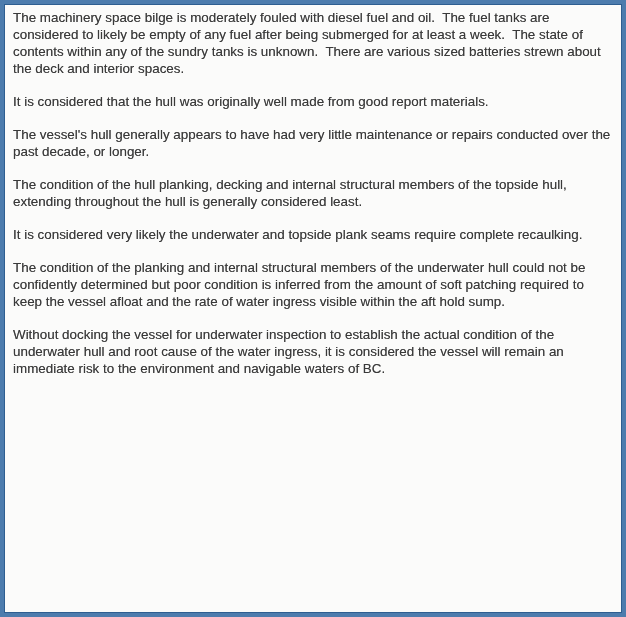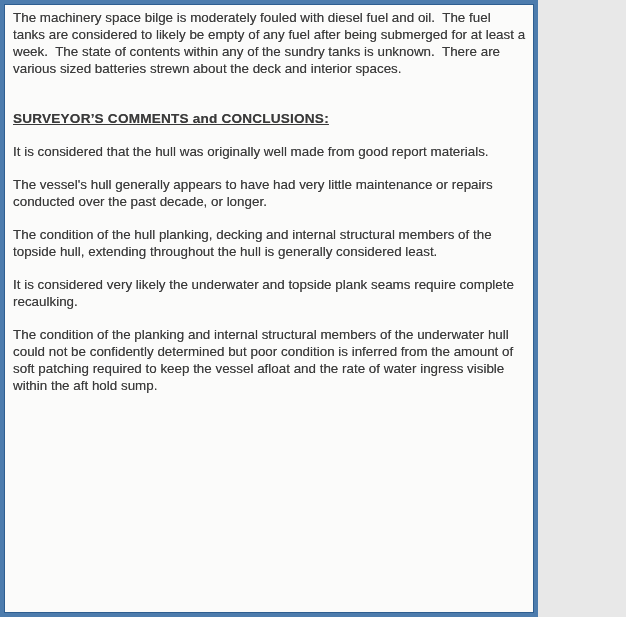--- a/index.html
+++ b/index.html
@@ -2,21 +2,21 @@
 <html><head>
 <meta charset="utf-8">
 <style>
   html, body {
     margin: 0;
     padding: 0;
     background: #e8e8e8;
   }
   .page {
     position: relative;
-    width: 538px;
+    width: 626px;
     height: 617px;
     box-sizing: border-box;
     background: #fbfbfa;
     border: 4px solid #4d7cad;
     box-shadow: inset 0 0 0 1px #2e5e90;
     padding: 5px 8px 4px 9px;
     overflow: hidden;
     font-family: "Liberation Sans", "DejaVu Sans", sans-serif;
     font-size: 13.4px;
     line-height: 17px;
@@ -37,19 +37,19 @@
   }
   .para:last-child {
     margin-bottom: 0;
   }
 </style>
 </head>
 <body>
 
 <div class="page">
   <p class="para">The machinery space bilge is moderately fouled with diesel fuel and oil.  The fuel tanks are considered to likely be empty of any fuel after being submerged for at least a week.  The state of contents within any of the sundry tanks is unknown.  There are various sized batteries strewn about the deck and interior spaces.</p>
-  <h2 class="section-heading">SURVEYOR’S COMMENTS and CONCLUSIONS:</h2>
   <p class="para">It is considered that the hull was originally well made from good report materials.</p>
   <p class="para">The vessel's hull generally appears to have had very little maintenance or repairs conducted over the past decade, or longer.</p>
   <p class="para">The condition of the hull planking, decking and internal structural members of the topside hull, extending throughout the hull is generally considered least.</p>
   <p class="para">It is considered very likely the underwater and topside plank seams require complete recaulking.</p>
   <p class="para">The condition of the planking and internal structural members of the underwater hull could not be confidently determined but poor condition is inferred from the amount of soft patching required to keep the vessel afloat and the rate of water ingress visible within the aft hold sump.</p>
+  <p class="para">Without docking the vessel for underwater inspection to establish the actual condition of the underwater hull and root cause of the water ingress, it is considered the vessel will remain an immediate risk to the environment and navigable waters of BC.</p>
 </div>
 
 </body></html>

